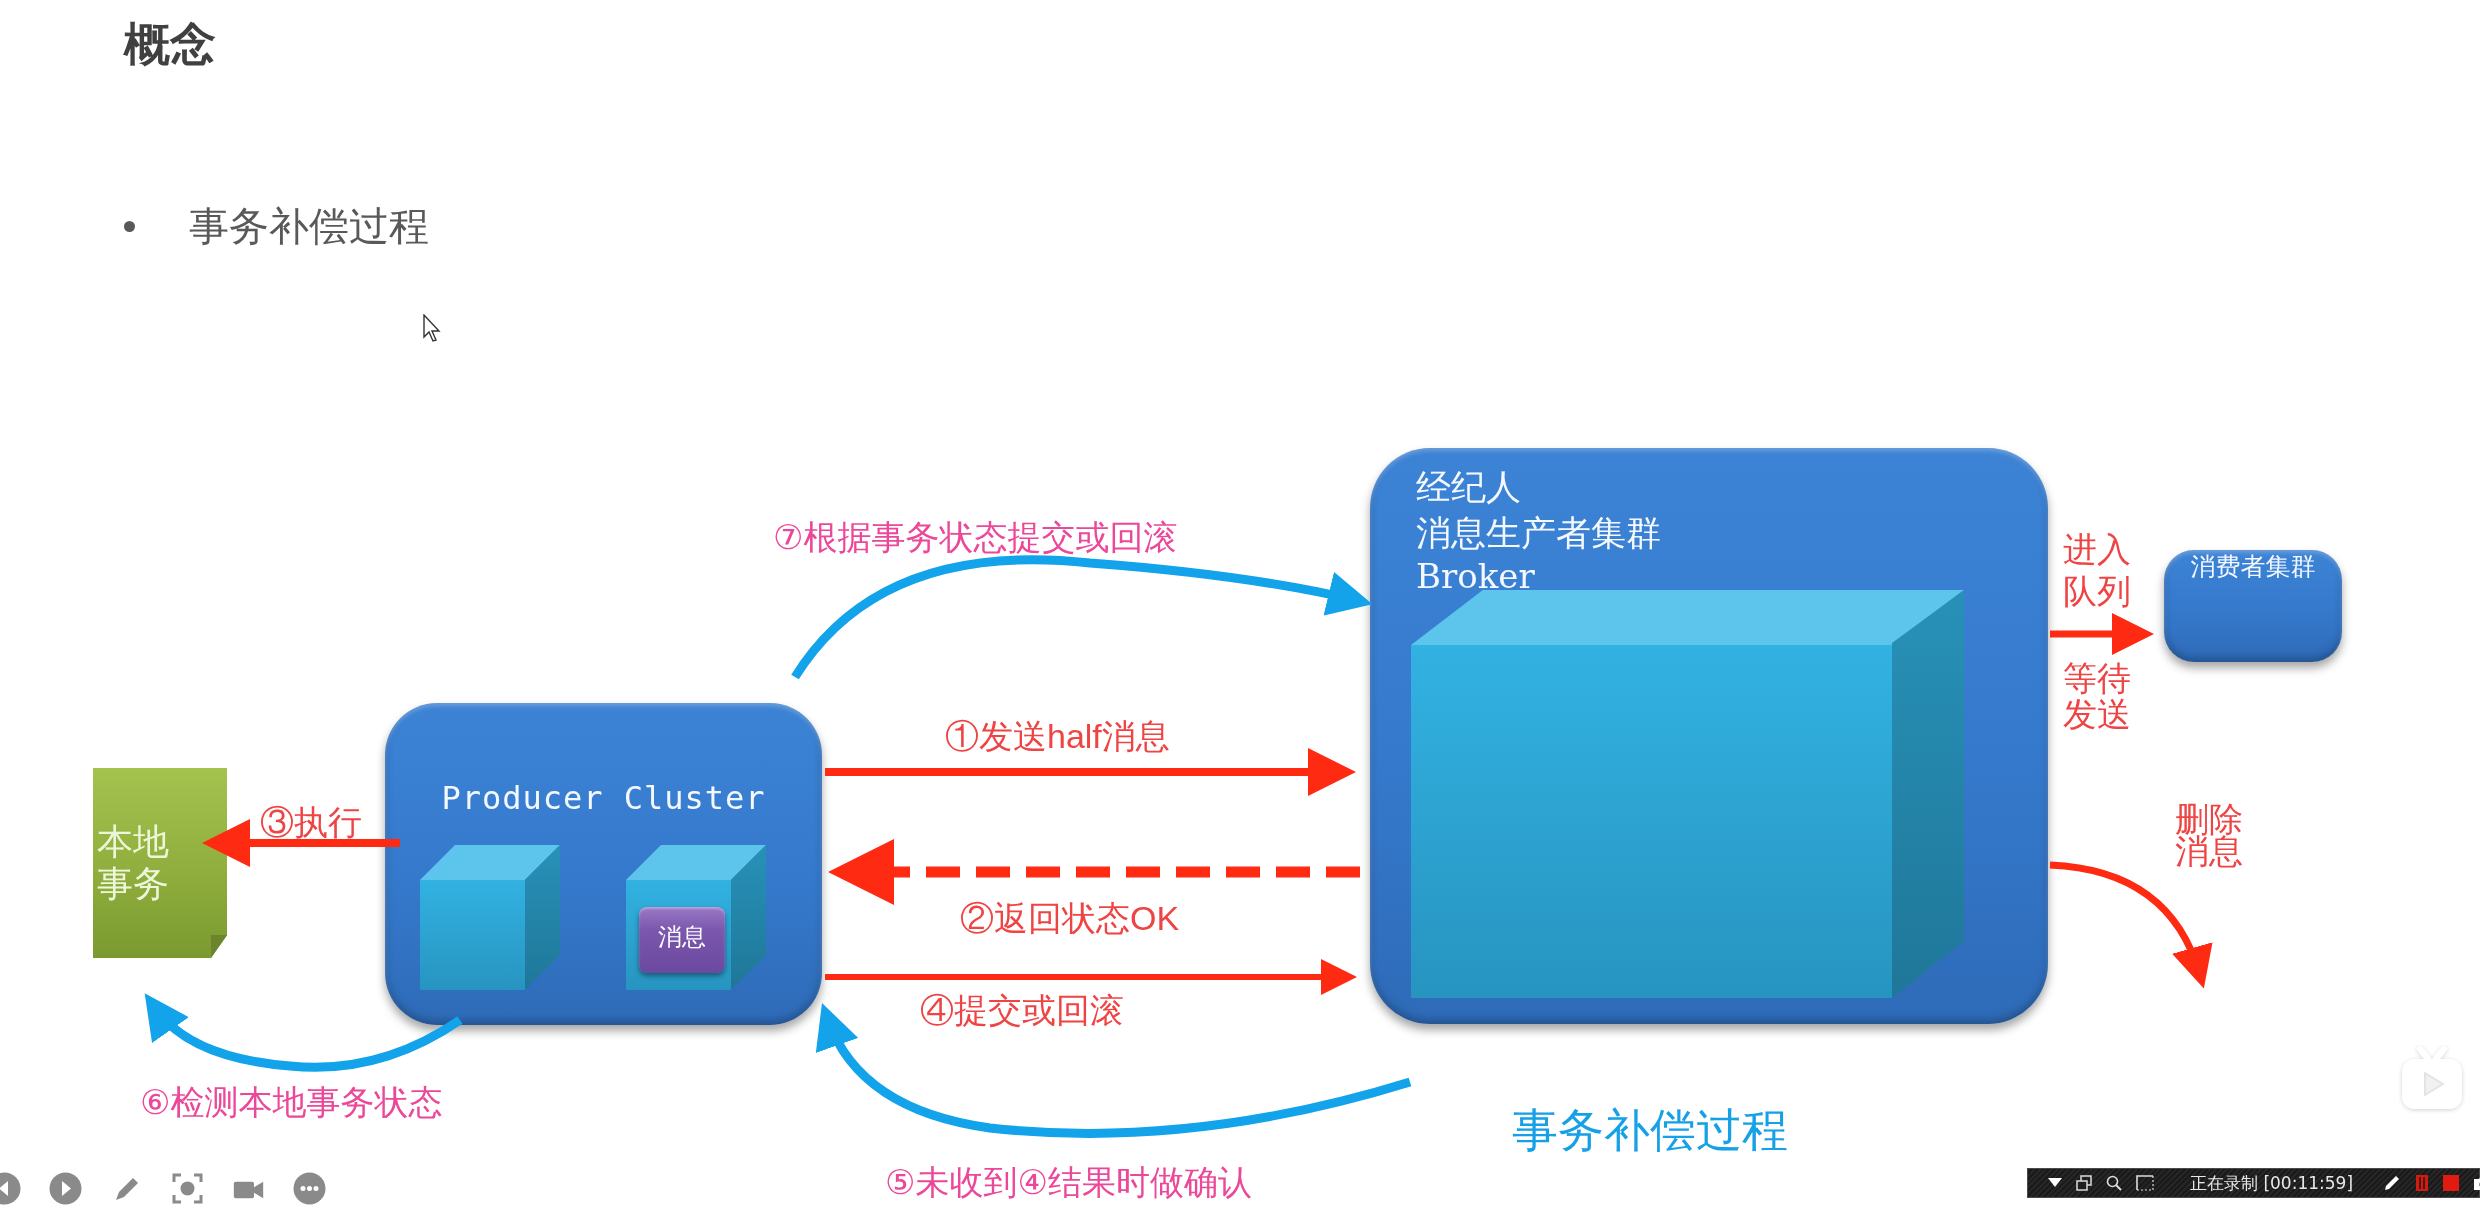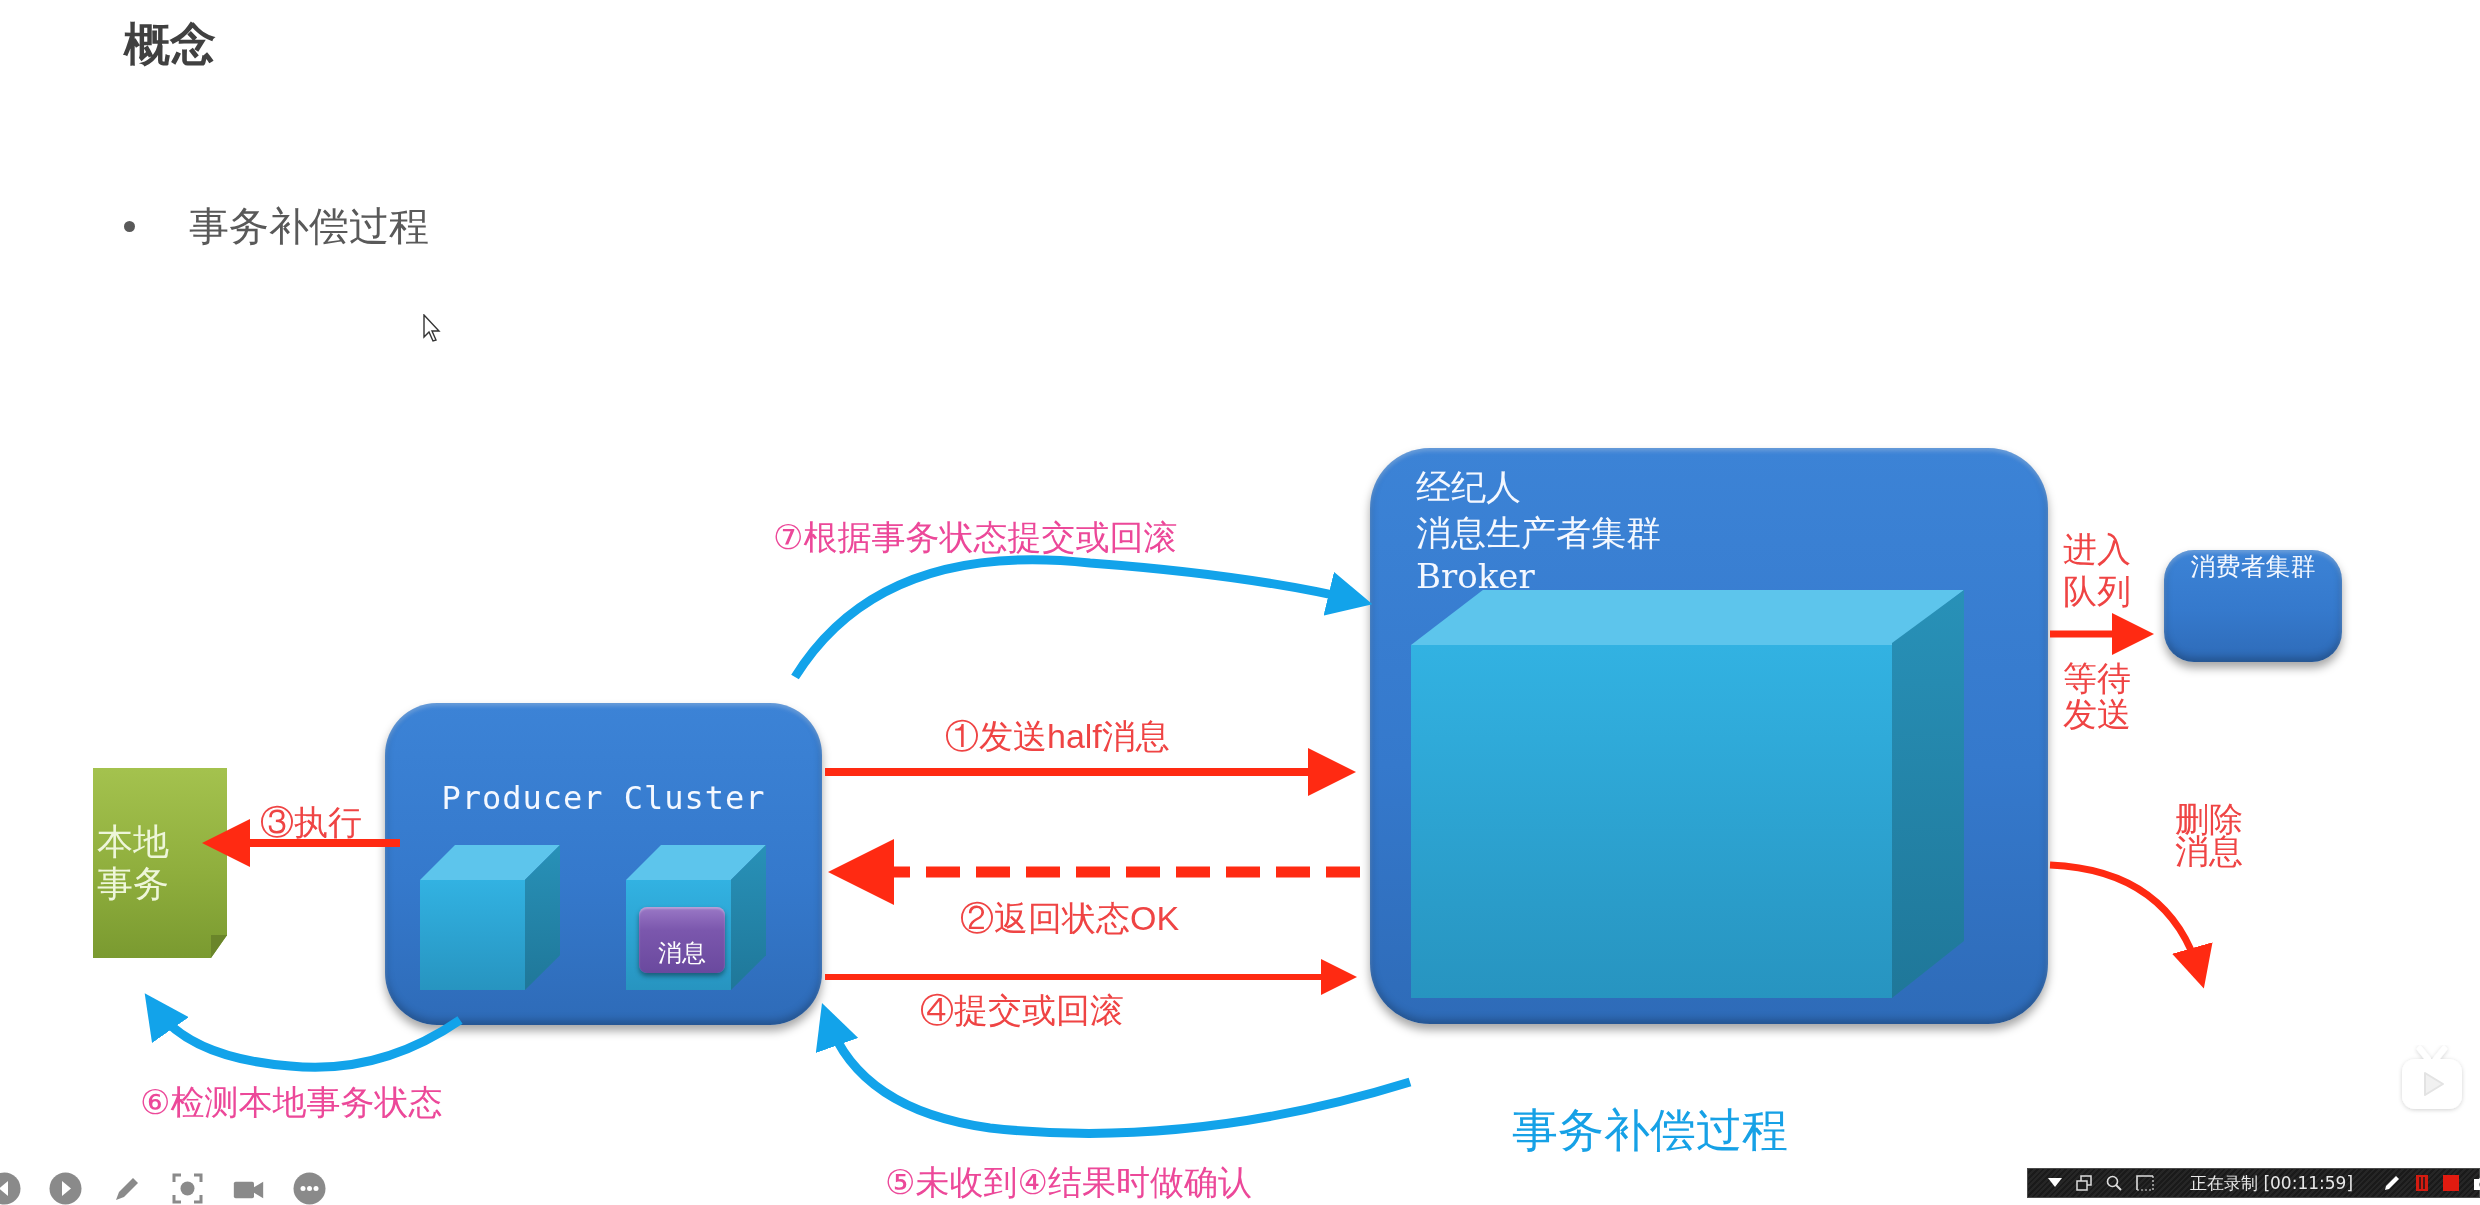--- a/index.html
+++ b/index.html
@@ -40,21 +40,21 @@
   .cube { position: absolute; }
   .cube .front { position: absolute; background: linear-gradient(180deg, #32b2e2 0%, #2794c0 100%); }
   .cube .top { position: absolute; background: #5dc5ec; }
   .cube .side { position: absolute; background: linear-gradient(180deg, #2891b8 0%, #1f7799 100%); }
 
   
   .msg-badge {
     position: absolute; left: 639px; top: 907px; width: 86px; height: 66px; border-radius: 8px;
     background: linear-gradient(180deg, #9a78c6 0%, #7b57ad 35%, #6a499e 100%);
     box-shadow: 0 3px 5px rgba(0,0,0,0.4), inset 0 2px 2px rgba(255,255,255,0.3);
-    display: flex; align-items: flex-end; justify-content: center; padding-bottom: 4px;
+    display: flex; align-items: flex-end; justify-content: center; padding-bottom: 20px;
   }
   .msg-badge span { color: #fff; font-size: 24px; }
 
   
   .local-tx {
     position: absolute; left: 93px; top: 768px; width: 134px; height: 190px;
     background: linear-gradient(180deg, #a4c24e 0%, #8fae3d 55%, #7a9a30 100%);
     box-shadow: 2px 4px 6px rgba(0,0,0,0.3);
     clip-path: polygon(0 0, 100% 0, 100% 88%, 88% 100%, 0 100%);
     display: flex; align-items: center; text-align: center;

